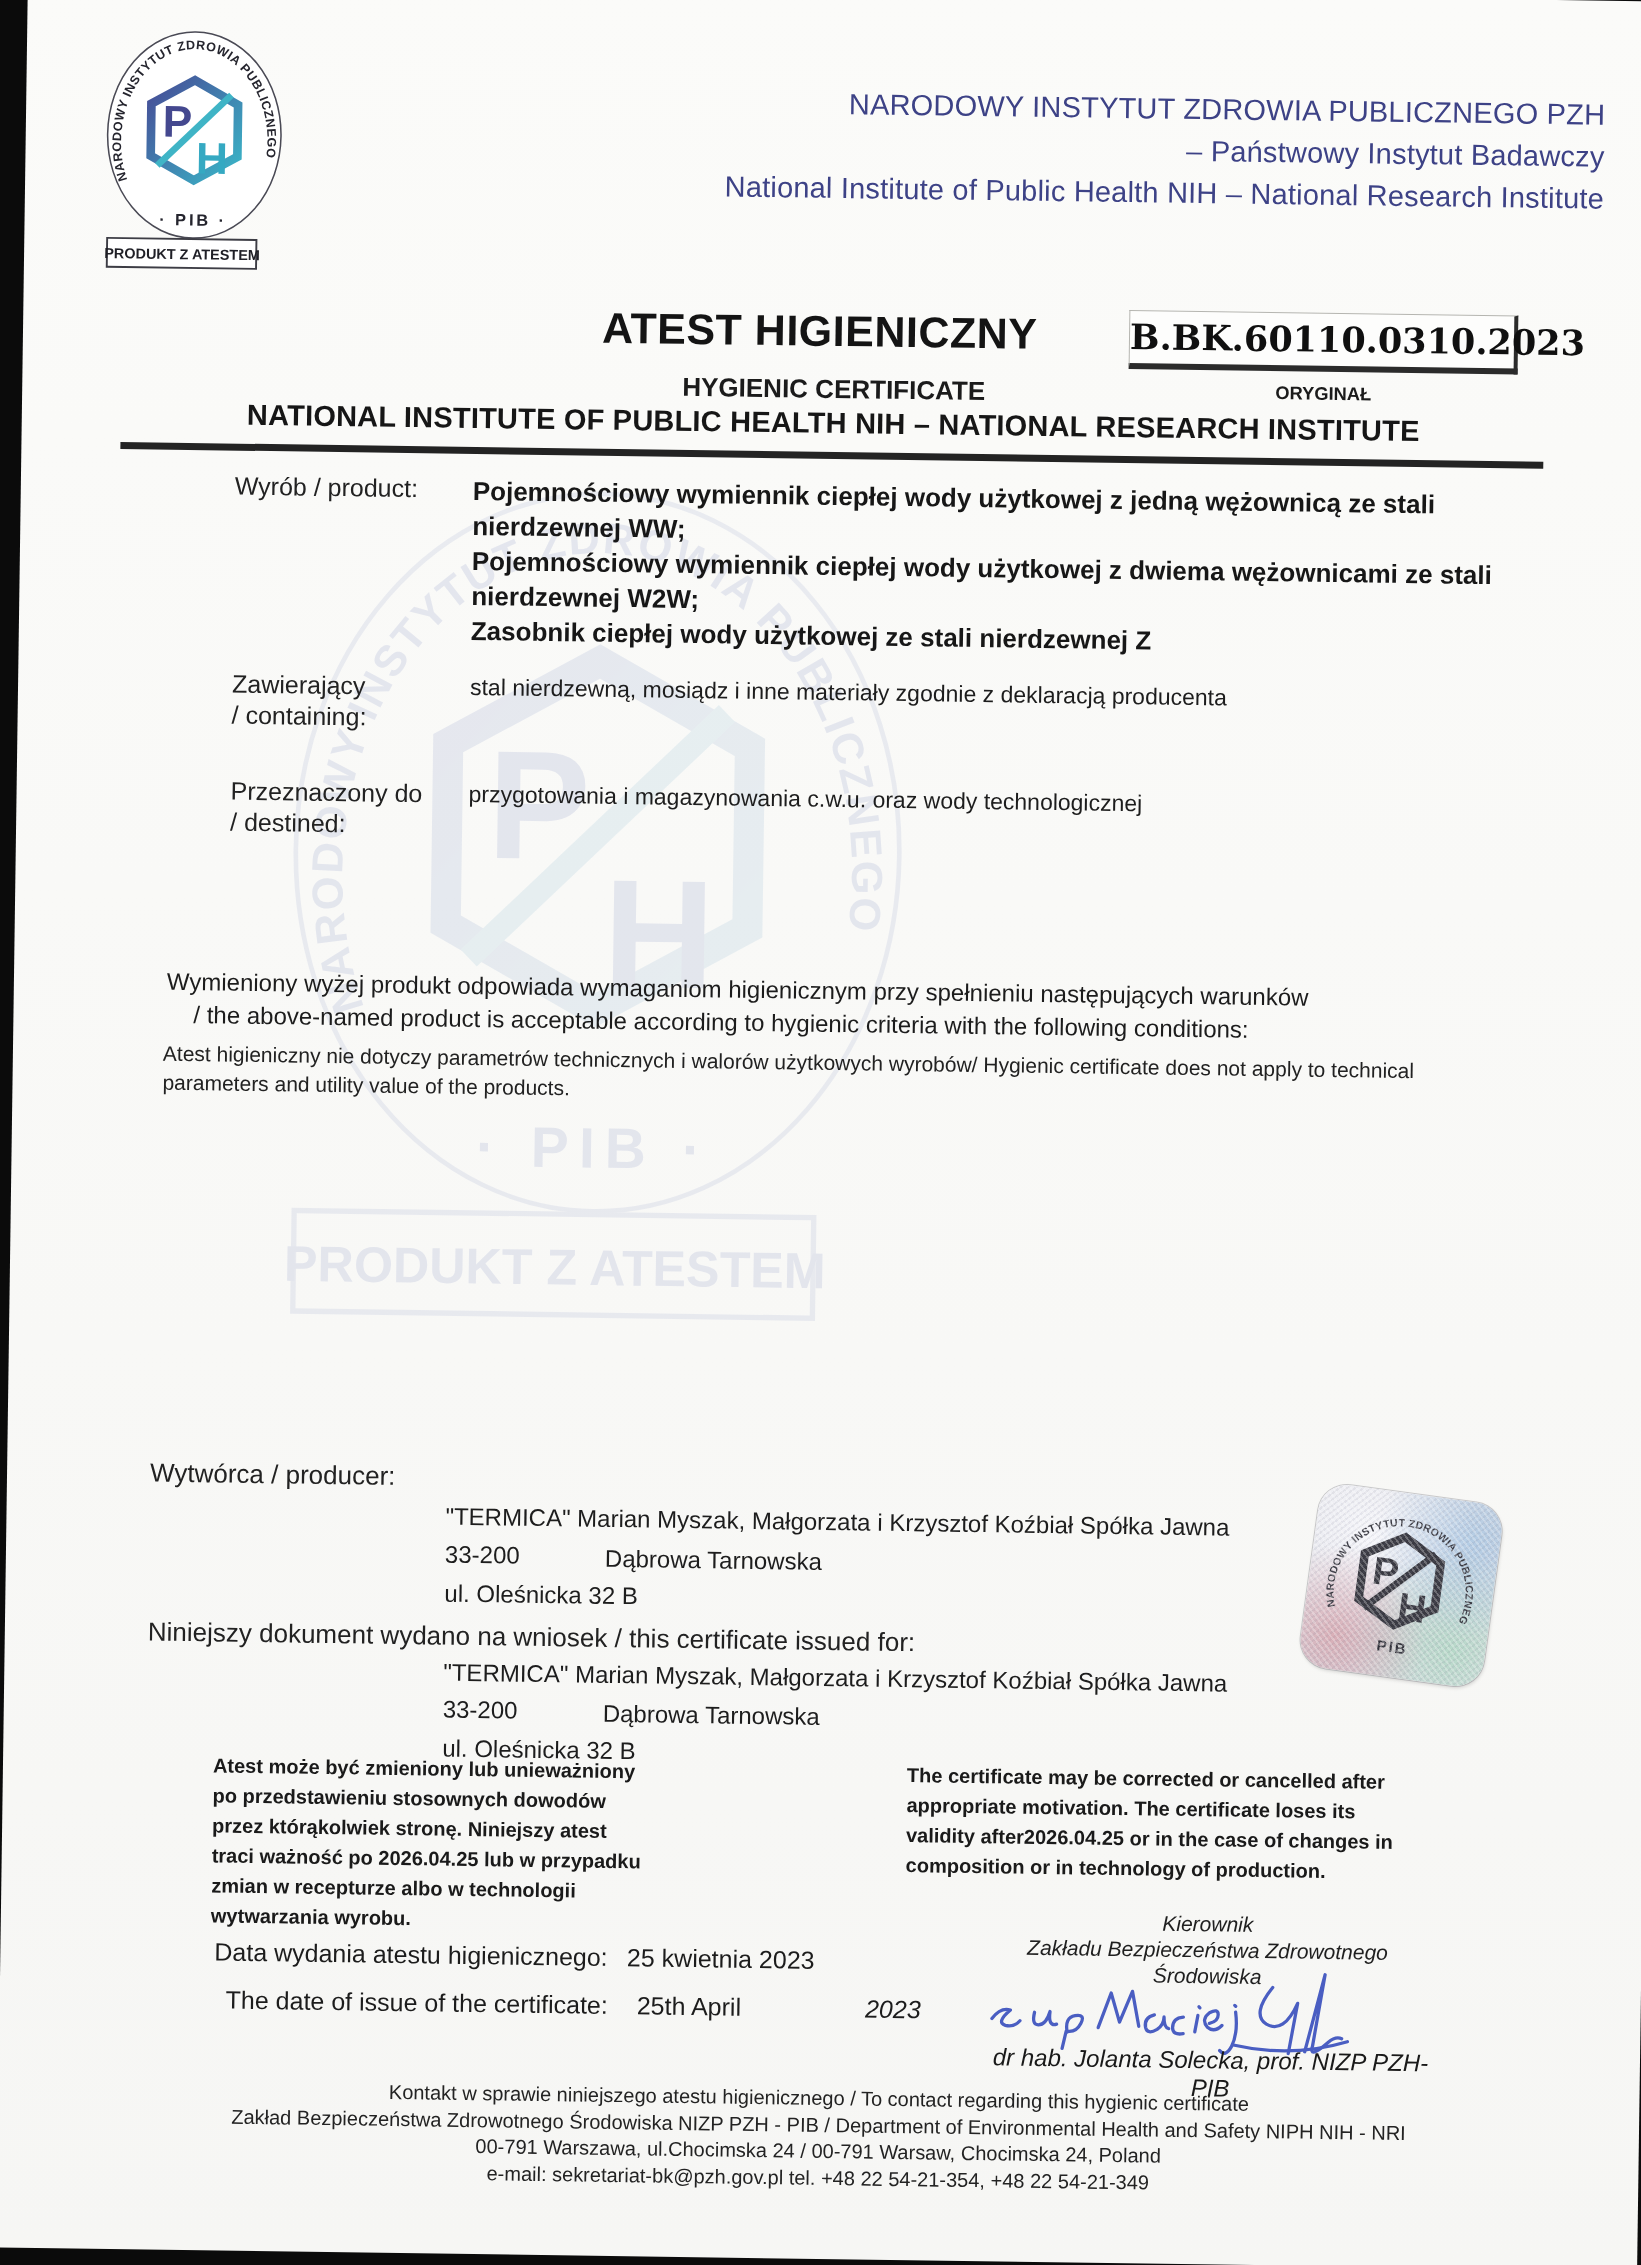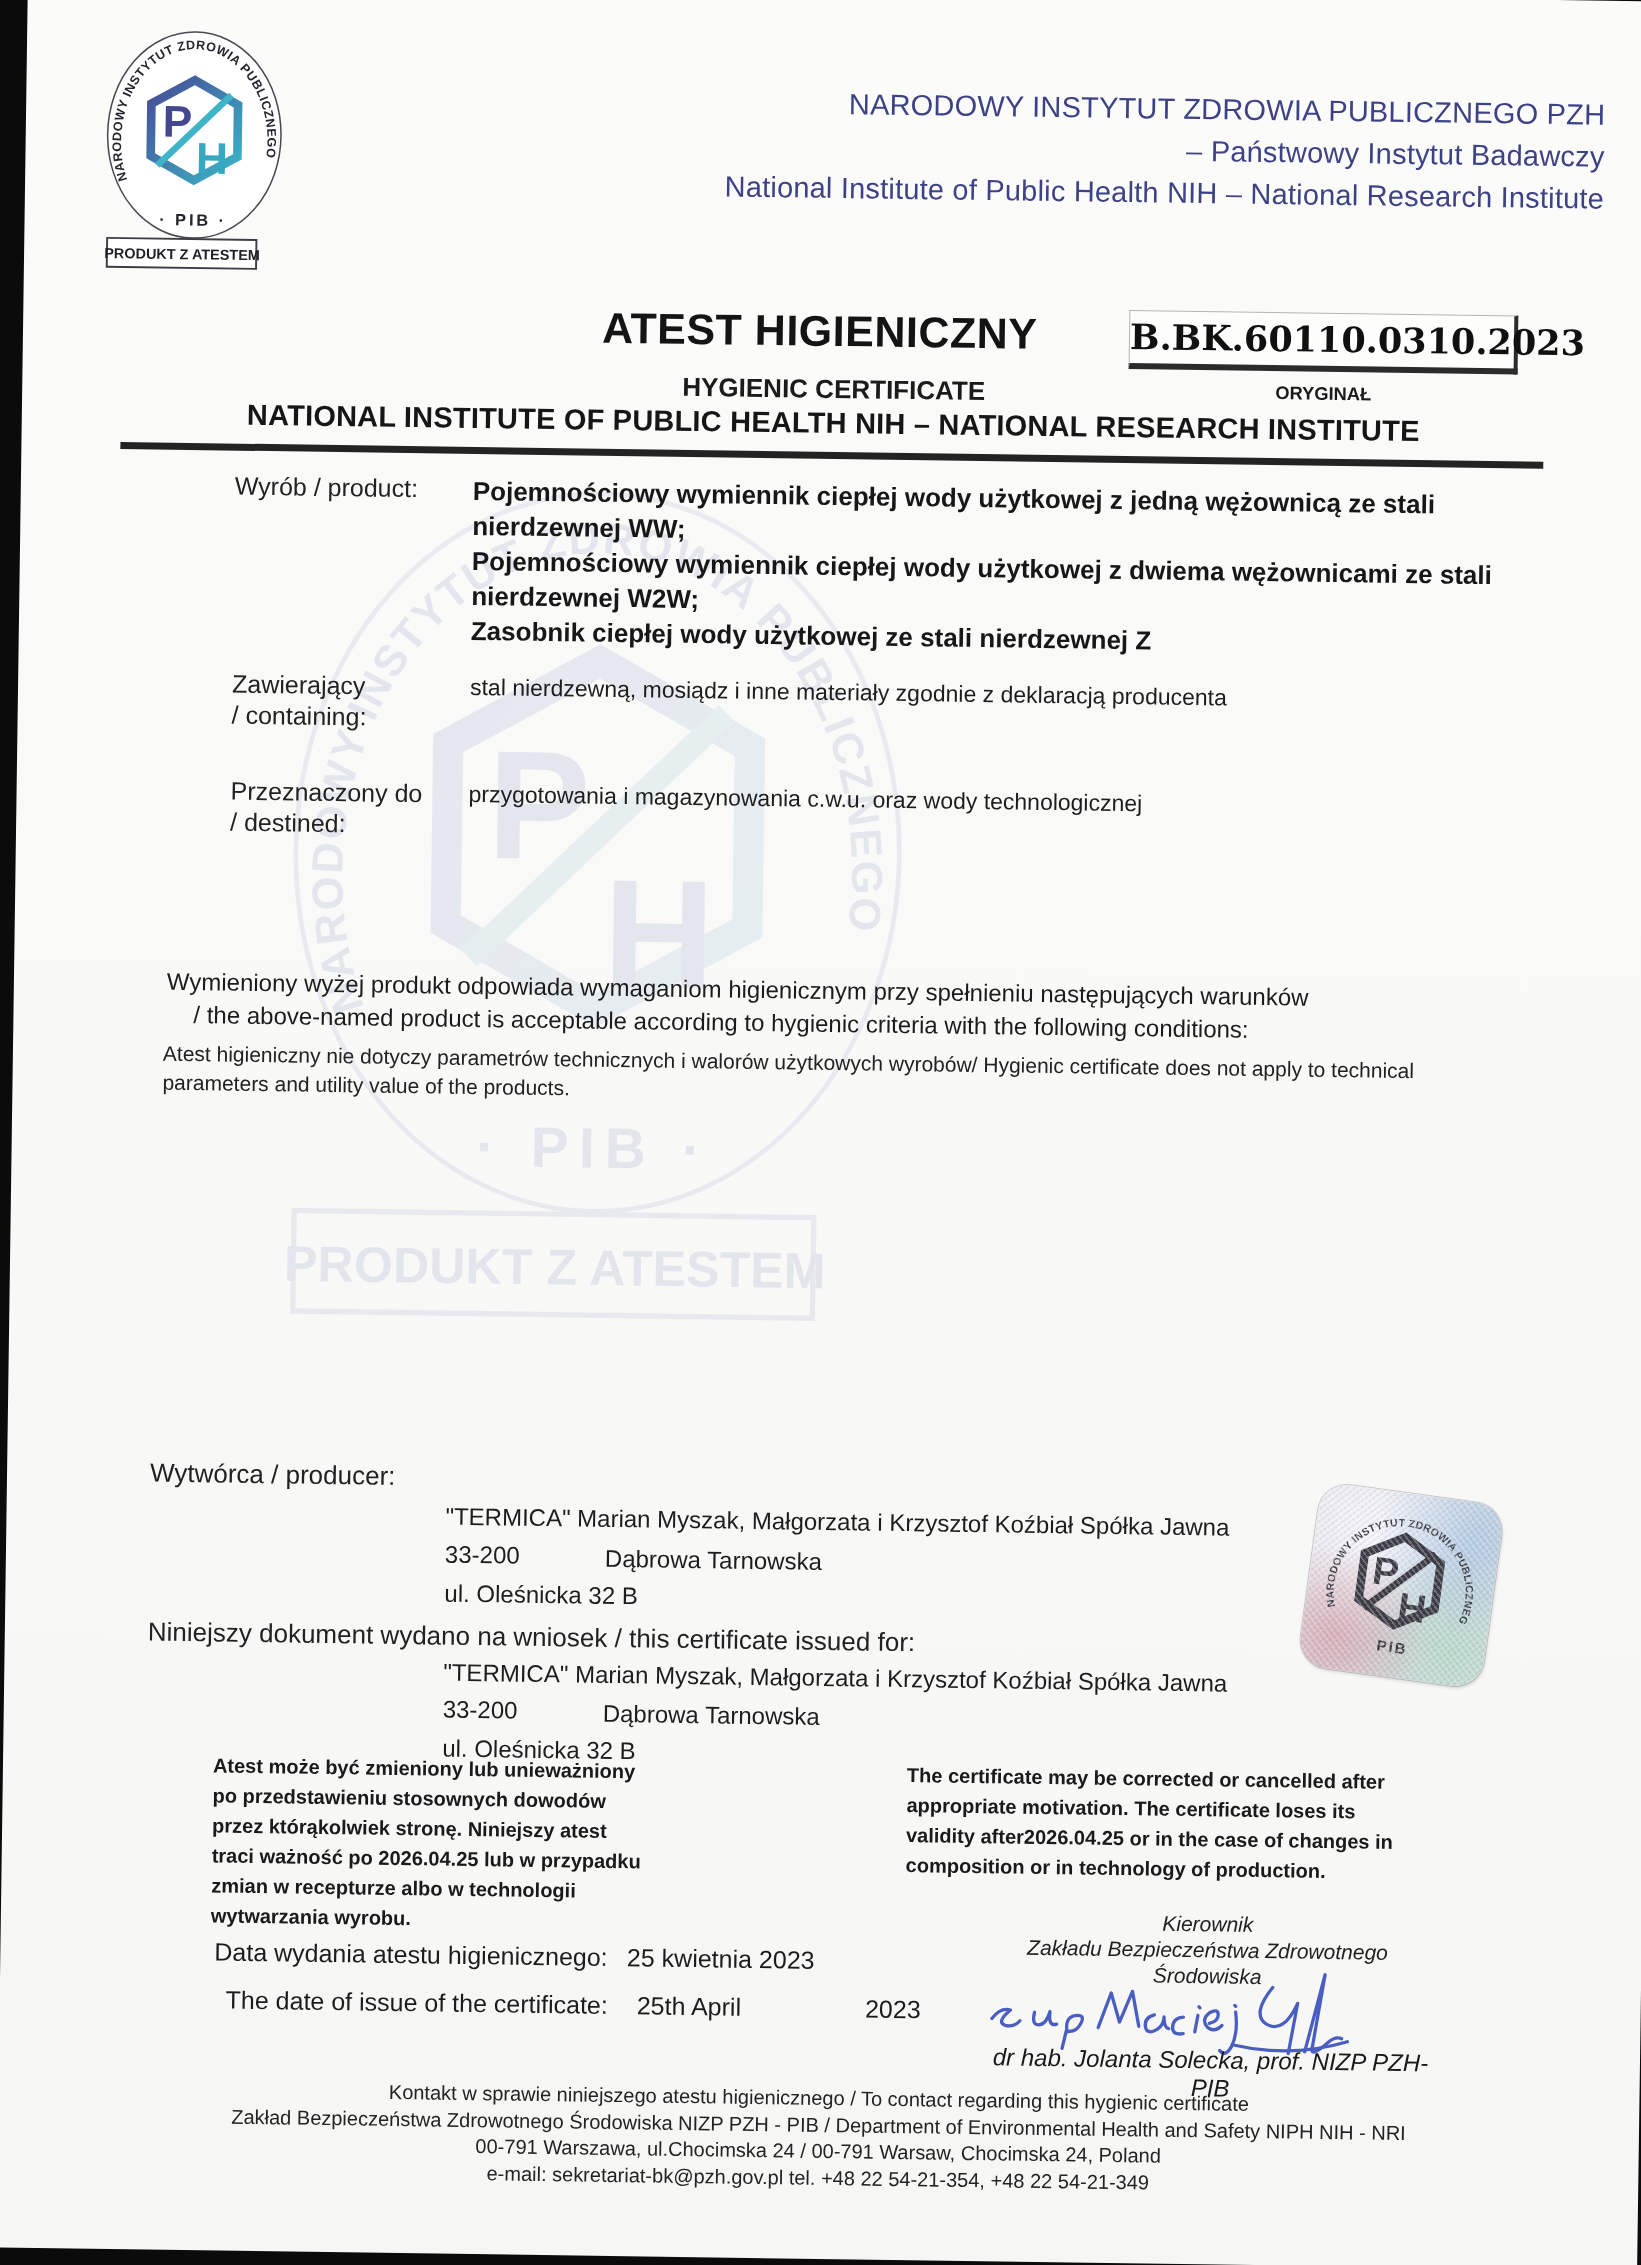--- a/index.html
+++ b/index.html
@@ -111,21 +111,21 @@
   
   .sig-title{left:985px;top:1916px;width:444px;text-align:center;font-style:italic;font-size:21px;line-height:26px;color:#1f1f1f;}
   .sig-script{left:975px;top:1966px;}
   .sig-name{left:980px;top:2051px;width:463px;text-align:center;font-style:italic;font-size:24px;color:#191919;}
 
   
   .date-pl{left:214px;top:1956px;font-size:25px;color:#1c1c1c;}
   .date-pl .v{margin-left:19.3px;}
   .date-en{left:226px;top:2004px;font-size:25px;color:#1c1c1c;}
   .date-en .v{margin-left:29px;}
-  .date-en .y{margin-left:124px;}
+  .date-en .y{margin-left:124px;font-style:italic;}
 
   
   .footer{left:77px;top:2095px;width:1487px;text-align:center;font-size:20px;line-height:26.6px;color:#232323;}
 </style>
 </head>
 <body>
 
 <div class="page">
 
   <div class="abs watermark">

